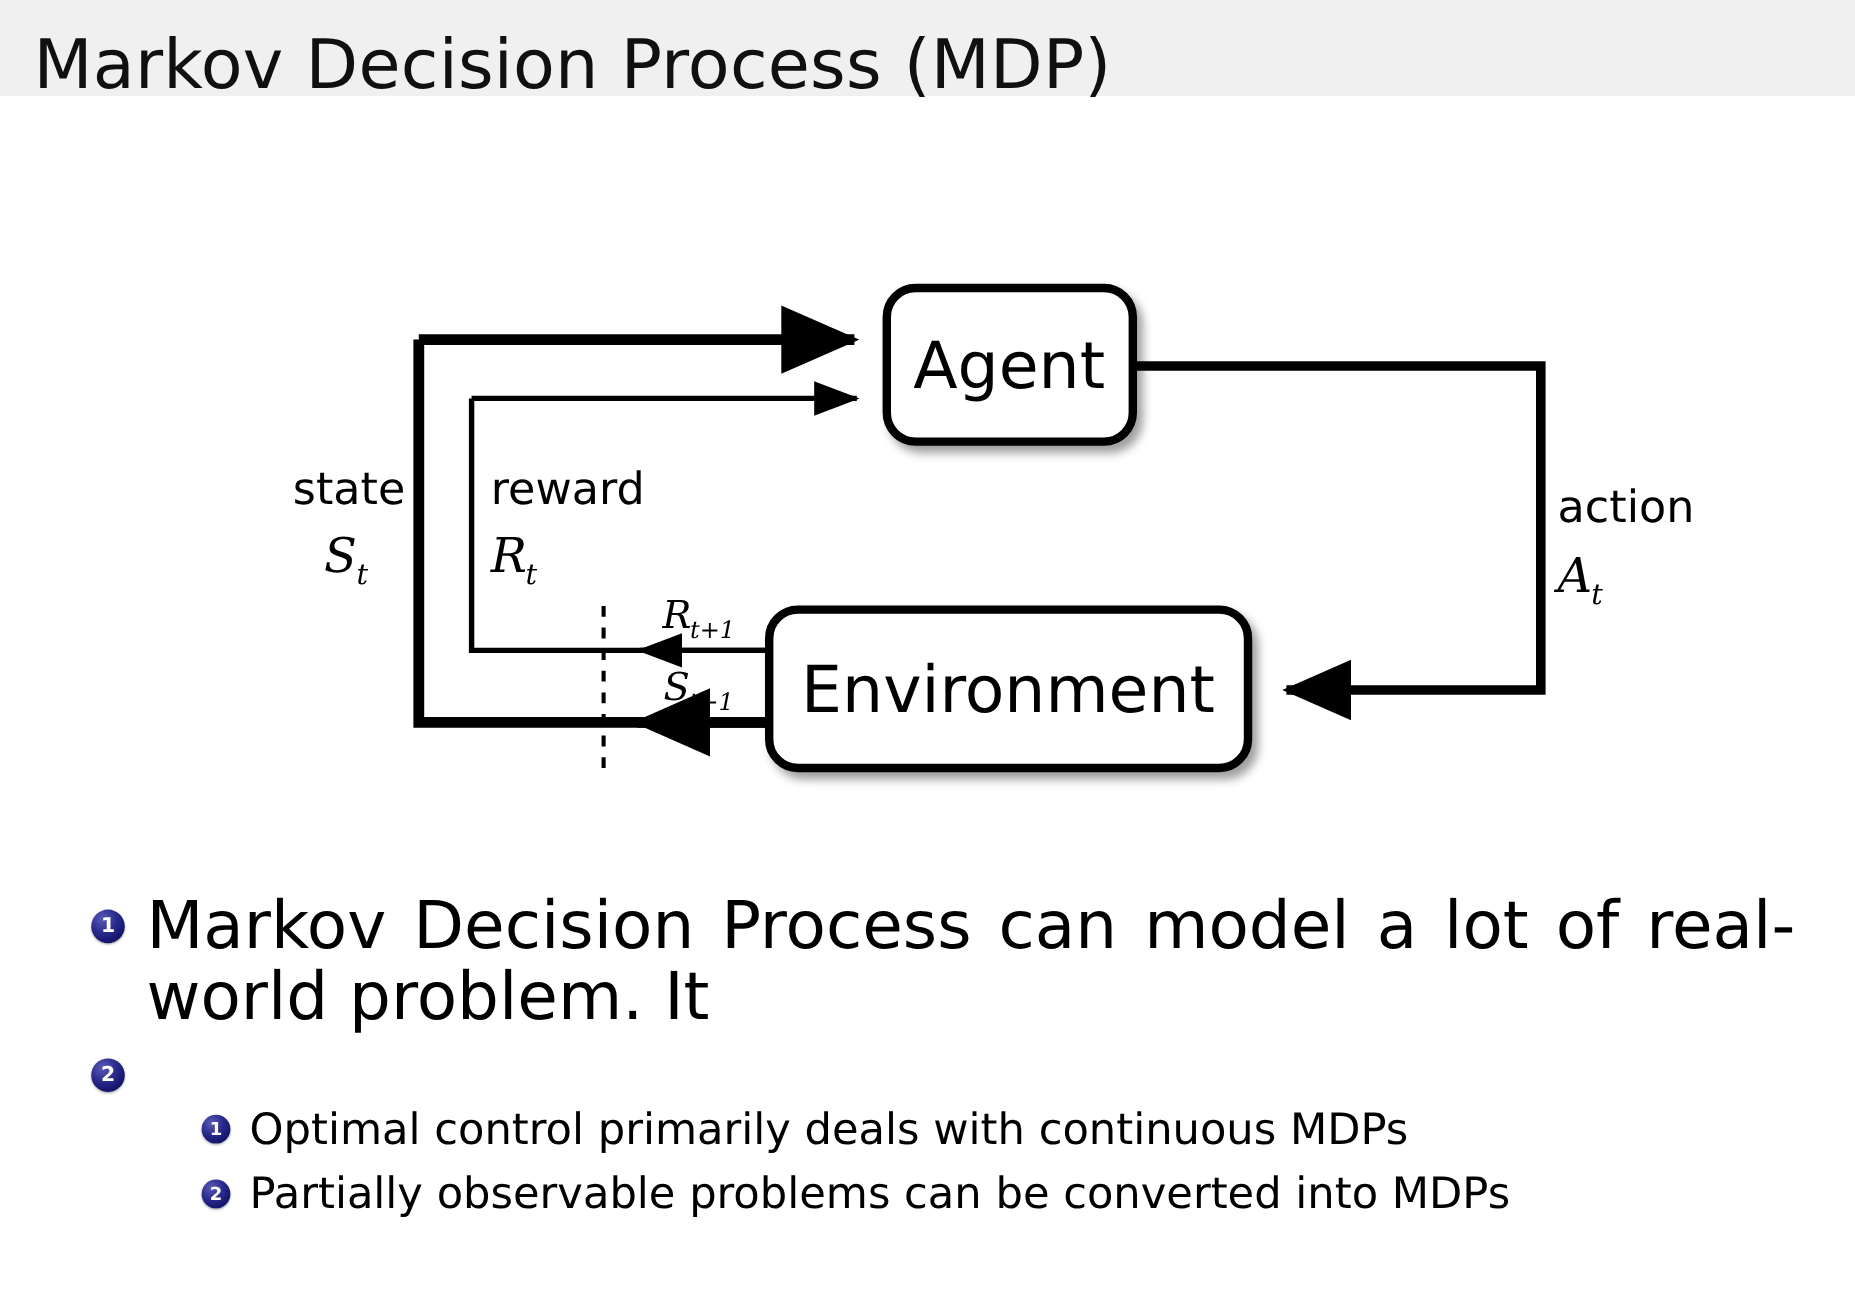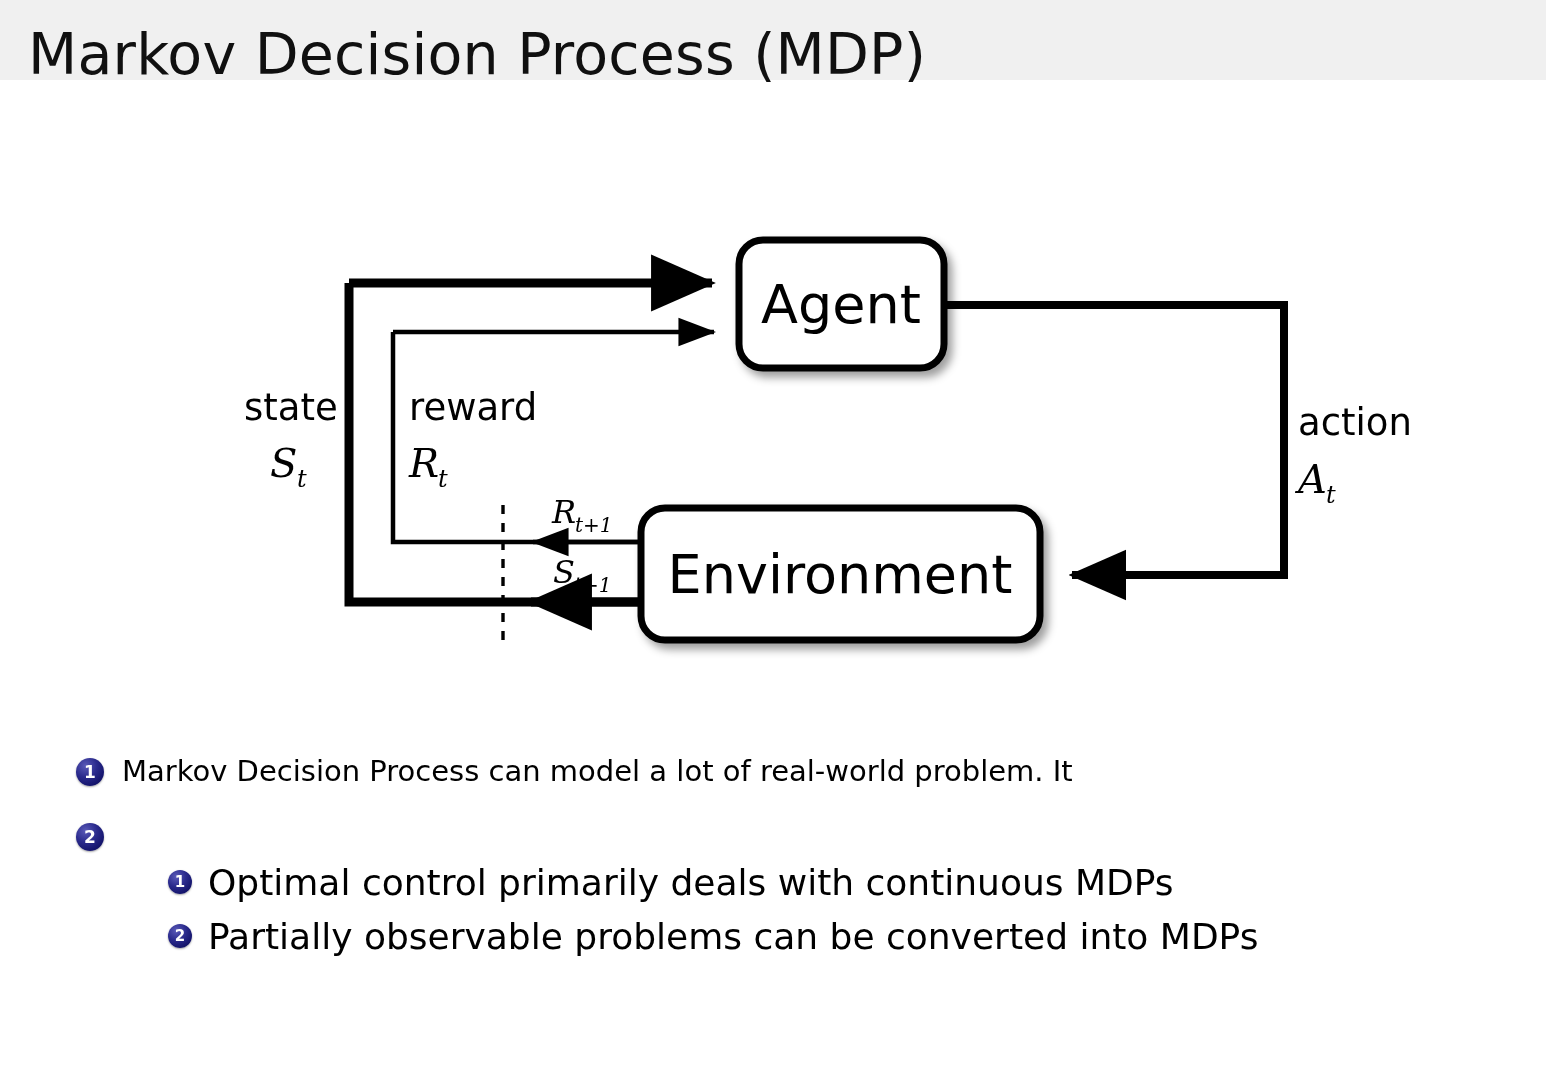--- a/index.html
+++ b/index.html
@@ -132,21 +132,21 @@
     height: 24px;
     line-height: 24px;
     font-size: 15px;
     margin-top: 13px;
   }
   .bullet-text {
     font-family: "DejaVu Sans", "Liberation Sans", sans-serif;
     color: #000000;
   }
   .level-1 .bullet-text {
-    font-size: 29px;
+    font-size: 55px;
     line-height: 59px;
     margin-left: 18px;
     width: 1374px;
     text-align: justify;
   }
   .level-1 .bullet-text .last-line {
     text-align: left;
   }
   .level-2 .bullet-text {
     font-size: 36px;

